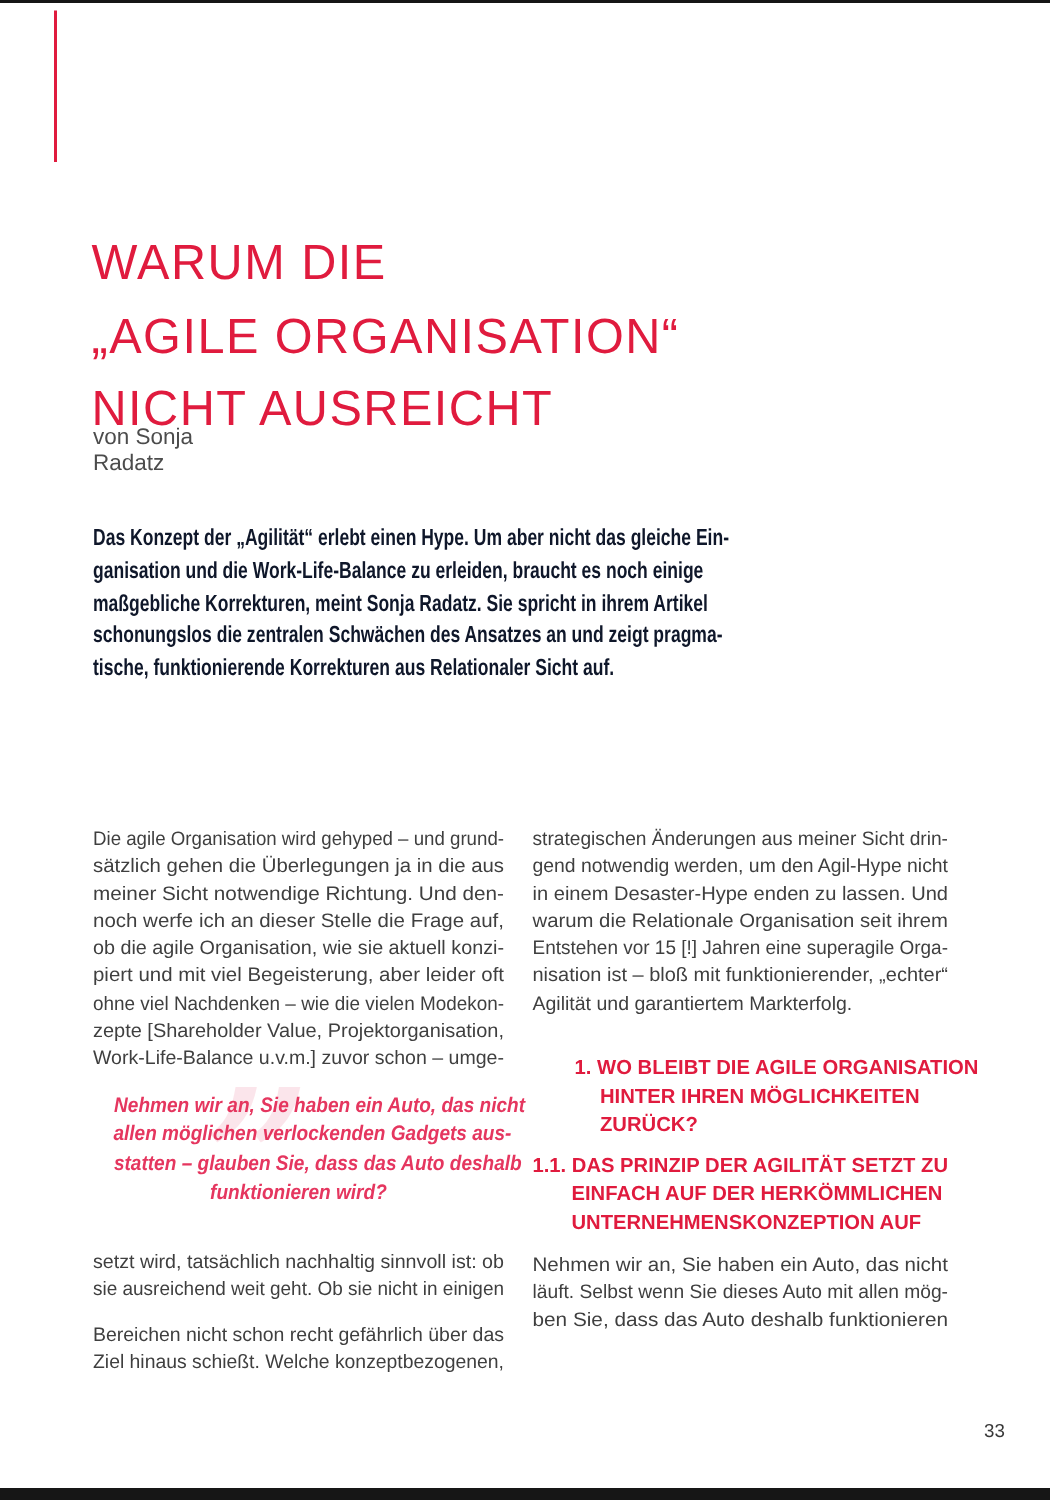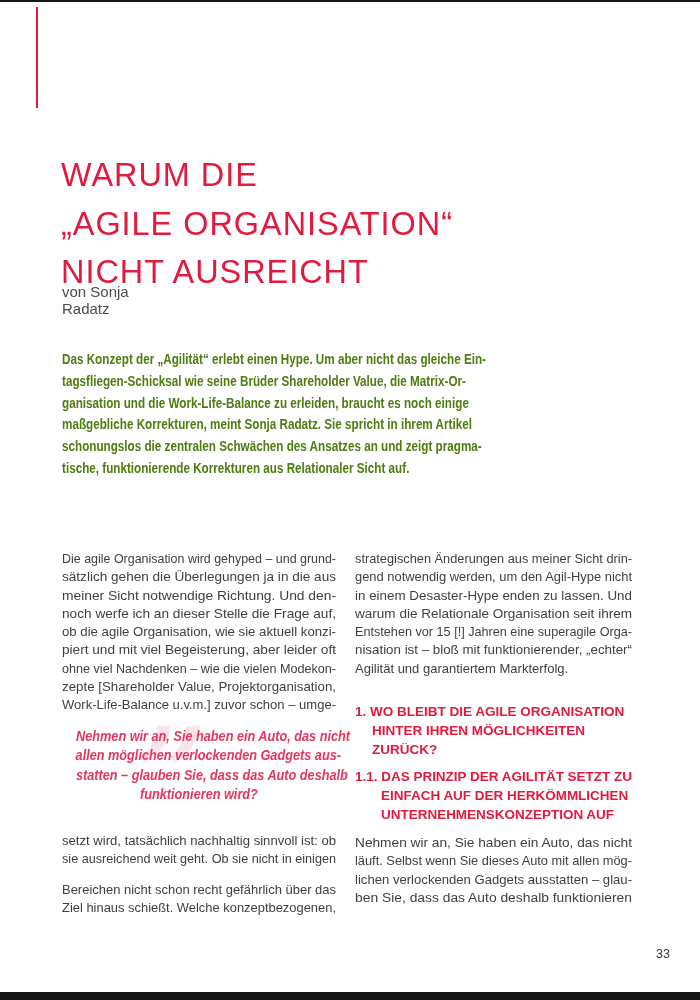--- a/index.html
+++ b/index.html
@@ -13,41 +13,41 @@
   .edge.bottom{top:992px;height:8px;}
   .accent-tick{position:absolute;left:36px;top:7px;width:2px;height:101px;background:var(--accent,#e01b3e);}
   .title{
     position:absolute;left:61px;top:129px;width:392px;
     font-size:33px;line-height:48.5px;font-weight:300;letter-spacing:1px;
     color:var(--accent,#e01b3e);
   }
   .byline{position:absolute;left:62px;top:283px;width:108px;font-size:15px;color:#4c4c4c;}
   .standfirst{
     position:absolute;left:62px;top:348px;width:424px;
-    font-size:15.5px;font-weight:bold;line-height:21.8px;color:#4d7c0f;
+    font-size:15.5px;font-weight:bold;line-height:21.8px;color:#0f172a;
   }
   .col{position:absolute;top:550px;font-size:13px;line-height:18.3px;}
   .col-left{left:62px;width:274px;}
   .col-right{left:355px;width:277px;}
   .pull-quote{
     position:relative;z-index:1;margin-top:12px;margin-bottom:27px;
     font-size:14px;line-height:19.6px;font-style:italic;font-weight:600;
     color:var(--quote-red,#e5365f);
   }
   .watermark{
     position:absolute;z-index:0;left:70px;top:158px;
     font-family:"DejaVu Serif",serif;font-style:italic;
     font-size:150px;line-height:1;color:var(--quote-red,#e5365f);opacity:0.12;
     pointer-events:none;user-select:none;
   }
   .heading{
     font-weight:bold;color:var(--accent,#e01b3e);
     font-size:13.5px;line-height:19px;
   }
-  .heading.h1{margin-top:24px;}
+  .heading.h1{margin-top:24px;margin-left:28px;}
   .heading.h11{margin-top:8px;}
   .heading.h1 .tline:not(:first-child){padding-left:17px;}
   .heading.h11 .tline:not(:first-child){padding-left:26px;}
   .para2-right{margin-top:10px;}
   .pagenum{position:absolute;left:656px;top:947px;font-size:12.5px;color:#383838;}
   .tline{white-space:nowrap;}
   .tspan{display:inline-block;transform-origin:0 50%;}
   .center .tline{text-align:center;}
   .center .tspan{transform-origin:50% 50%;}
 </style>
@@ -61,21 +61,20 @@
   <h1 class="title">
       <div class="tline"><span class="tspan" style="transform: scaleX(0.98261);">WARUM DIE</span></div>
       <div class="tline"><span class="tspan" style="transform: scaleX(0.98261);">„AGILE ORGANISATION“</span></div>
       <div class="tline"><span class="tspan" style="transform: scaleX(0.98261);">NICHT AUSREICHT</span></div>
     </h1>
 
   <div class="byline">von Sonja Radatz</div>
 
   <div class="standfirst">
       <div class="tline"><span class="tspan" style="transform: scaleX(0.753882);">Das Konzept der „Agilität“ erlebt einen Hype. Um aber nicht das gleiche Ein-</span></div>
-      <div class="tline"><span class="tspan" style="transform: scaleX(0.753882);">tagsfliegen-Schicksal wie seine Brüder Shareholder Value, die Matrix-Or-</span></div>
       <div class="tline"><span class="tspan" style="transform: scaleX(0.753882);">ganisation und die Work-Life-Balance zu erleiden, braucht es noch einige</span></div>
       <div class="tline"><span class="tspan" style="transform: scaleX(0.753882);">maßgebliche Korrekturen, meint Sonja Radatz. Sie spricht in ihrem Artikel</span></div>
       <div class="tline"><span class="tspan" style="transform: scaleX(0.753882);">schonungslos die zentralen Schwächen des Ansatzes an und zeigt pragma-</span></div>
       <div class="tline"><span class="tspan" style="transform: scaleX(0.753882);">tische, funktionierende Korrekturen aus Relationaler Sicht auf.</span></div>
     </div>
 
   <div class="col col-left">
     <div class="watermark">”</div>
     <div class="para">
         <div class="tline"><span class="tspan" style="transform: scaleX(0.957414);">Die agile Organisation wird gehyped – und grund-</span></div>
@@ -118,21 +117,20 @@
         <div class="tline"><span class="tspan" style="transform: scaleX(1);">ZURÜCK?</span></div>
       </div>
     <div class="heading h11">
         <div class="tline"><span class="tspan" style="transform: scaleX(0.998086);">1.1. DAS PRINZIP DER AGILITÄT SETZT ZU</span></div>
         <div class="tline"><span class="tspan" style="transform: scaleX(0.998086);">EINFACH AUF DER HERKÖMMLICHEN</span></div>
         <div class="tline"><span class="tspan" style="transform: scaleX(0.998086);">UNTERNEHMENSKONZEPTION AUF</span></div>
       </div>
     <div class="para para2-right">
         <div class="tline"><span class="tspan" style="transform: scaleX(1.05298);">Nehmen wir an, Sie haben ein Auto, das nicht</span></div>
         <div class="tline"><span class="tspan" style="transform: scaleX(0.985436);">läuft. Selbst wenn Sie dieses Auto mit allen mög-</span></div>
-        <div class="tline"><span class="tspan" style="transform: scaleX(1.00865);">lichen verlockenden Gadgets ausstatten – glau-</span></div>
         <div class="tline"><span class="tspan" style="transform: scaleX(1.06462);">ben Sie, dass das Auto deshalb funktionieren</span></div>
       </div>
   </div>
 
   <div class="pagenum">33</div>
 
   <div class="edge bottom"></div>
 </div>
 
 </body></html>

